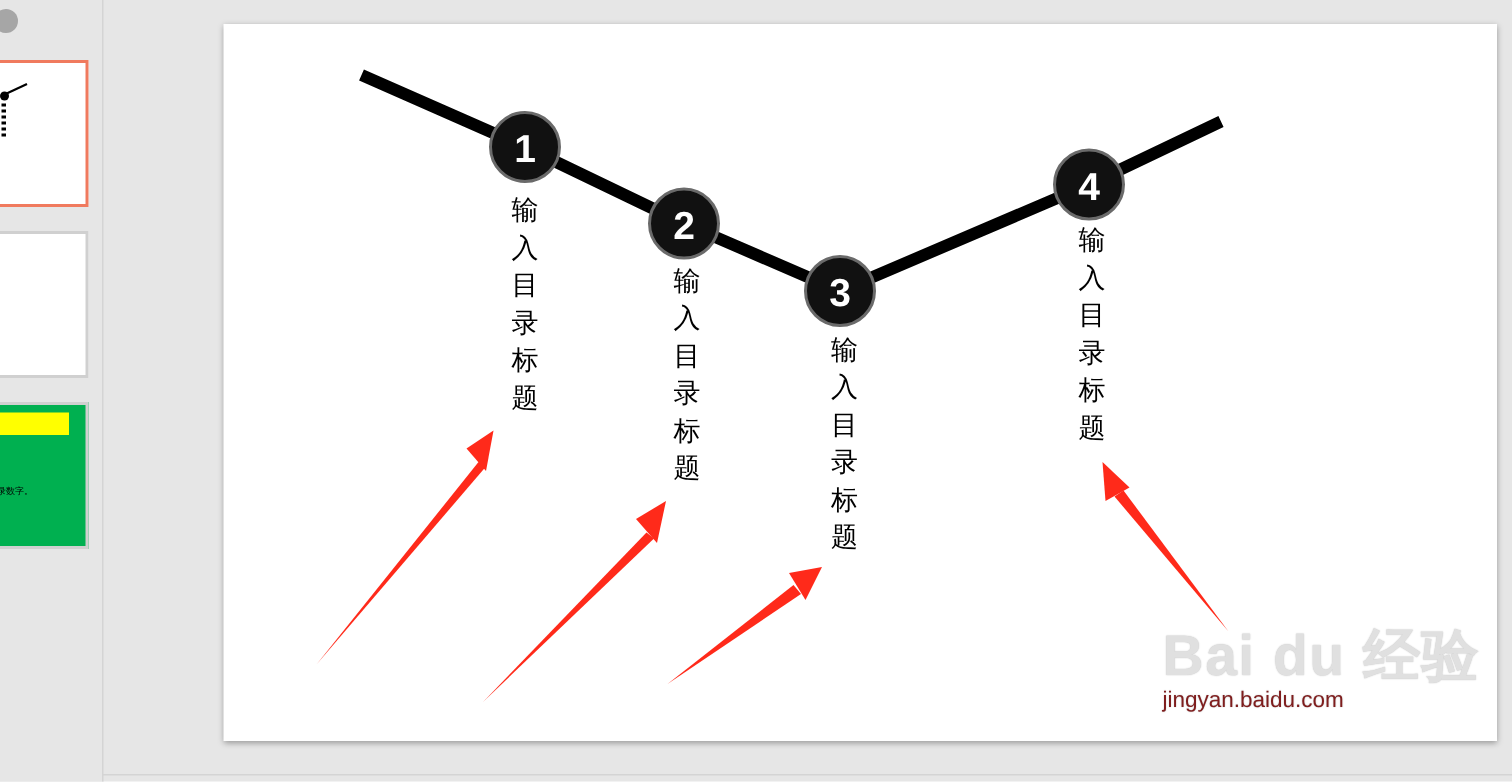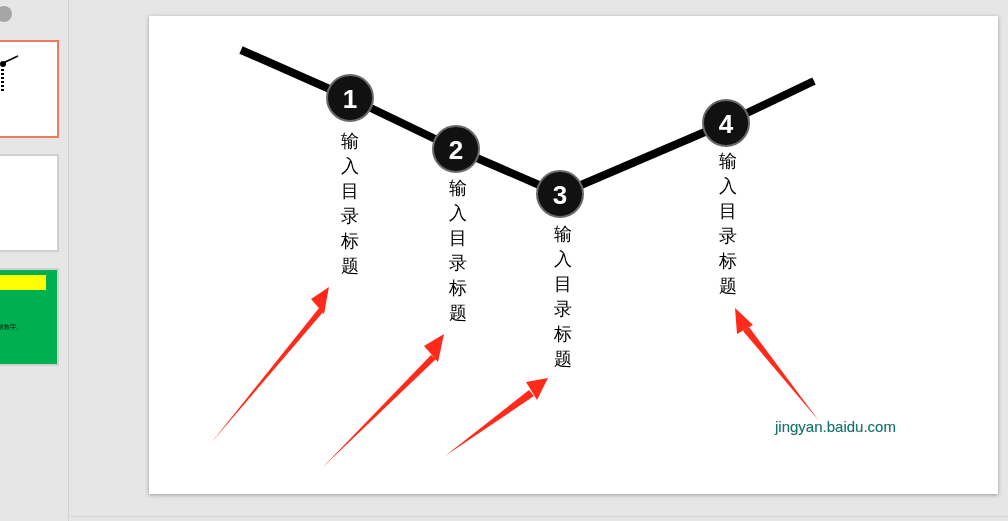--- a/index.html
+++ b/index.html
@@ -13,21 +13,21 @@
   .thumb3{top:268px;height:98px;background:#00b050;}
   .thumb3 .bar{position:absolute;left:0;top:5px;width:48px;height:15px;background:#ffff00;}
   .thumb3 .txt{position:absolute;left:0;top:53px;font-size:6px;color:#000;white-space:nowrap;}
   .slide{position:absolute;left:149px;top:16px;width:849px;height:478px;background:#fff;box-shadow:0 1px 4px rgba(0,0,0,.35);}
   .bottom-line{position:absolute;left:68px;right:0;top:516px;height:1px;background:#d4d4d4;}
   svg.canvas{position:absolute;left:0;top:0;}
   .node-num{font-family:"Liberation Sans",sans-serif;font-weight:bold;font-size:26px;fill:#fff;}
   .vlabel{position:absolute;width:24px;font-size:18px;line-height:25px;text-align:center;color:#000;font-family:"DejaVu Serif",serif;}
   .watermark{position:absolute;left:775px;top:418px;color:#d9d9d9;font-family:"Liberation Sans",sans-serif;}
   .wm-main{font-size:38px;font-weight:bold;letter-spacing:1px;line-height:40px;color:#e0e0e0;text-shadow:0 0 1px #bbb;}
-  .wm-sub{font-size:15px;line-height:18px;color:#0f766e;text-shadow:0 0 1px #bbb;}
+  .wm-sub{font-size:15px;line-height:18px;color:#7f1d1d;text-shadow:0 0 1px #bbb;}
 </style>
 </head>
 <body>
 
 <div class="left-panel">
   <div class="scroll-btn"></div>
   <div class="thumb thumb1 active">
     <svg width="59" height="94">
       <line x1="5" y1="21" x2="20" y2="14" stroke="#000" stroke-width="1.5"></line>
       <circle cx="5" cy="22" r="3" fill="#000"></circle>
@@ -115,14 +115,15 @@
     <div>目</div>
     <div>录</div>
     <div>标</div>
     <div>题</div>
   </div>
 </div>
 
 <div class="bottom-line"></div>
 
 <div class="watermark">
+  <div class="wm-main">Bai du 经验</div>
   <div class="wm-sub">jingyan.baidu.com</div>
 </div>
 
 </body></html>

